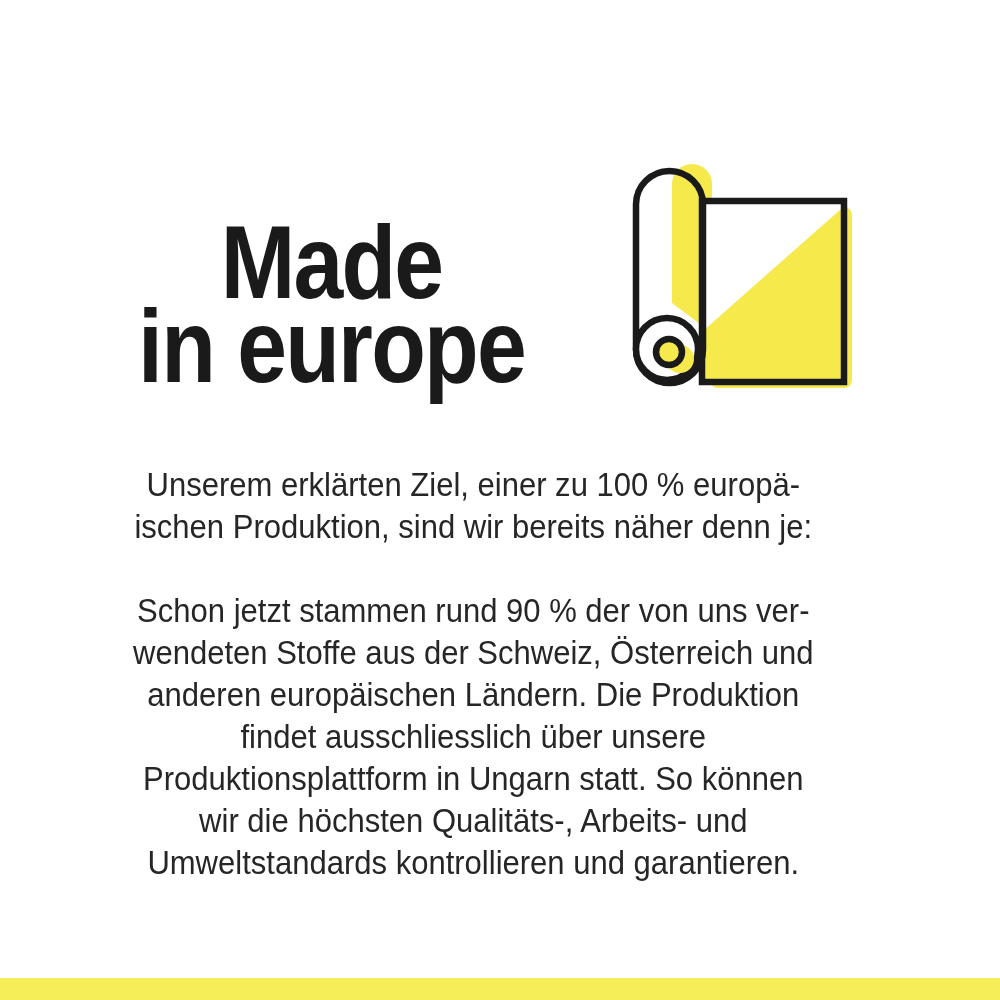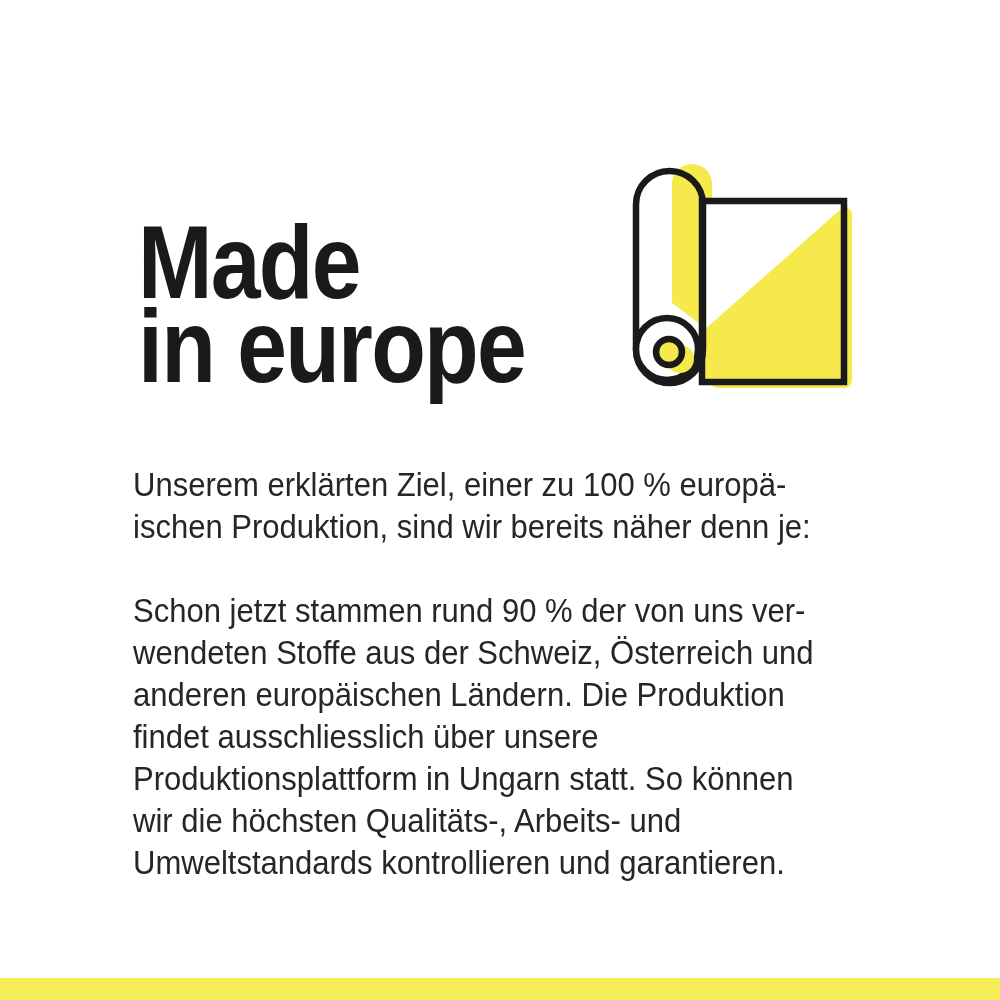--- a/index.html
+++ b/index.html
@@ -12,20 +12,21 @@
     position: relative;
     background: #ffffff;
     overflow: hidden;
     font-family: "Liberation Sans", sans-serif;
   }
   .canvas {
     position: absolute;
     inset: 0;
     width: 1000px;
     height: 776px;
+    text-align: center;
   }
   .heading {
     position: absolute;
     left: 138px;
     top: 220px;
     font-size: 104px;
     font-weight: bold;
     line-height: 84px;
     letter-spacing: -2px;
     color: var(--heading-color, #1a1a1a);

